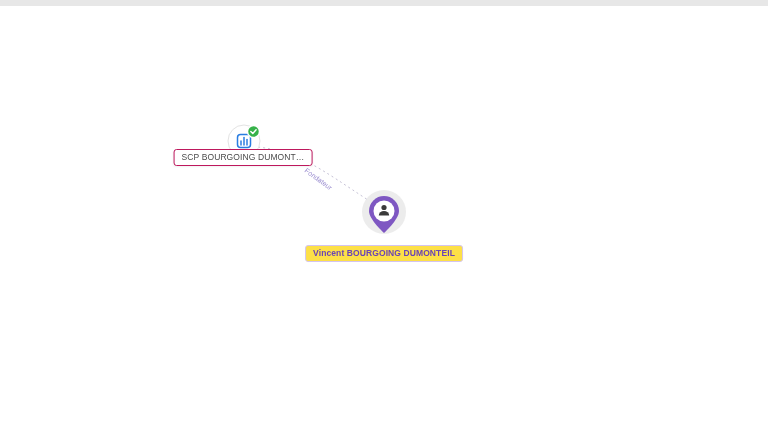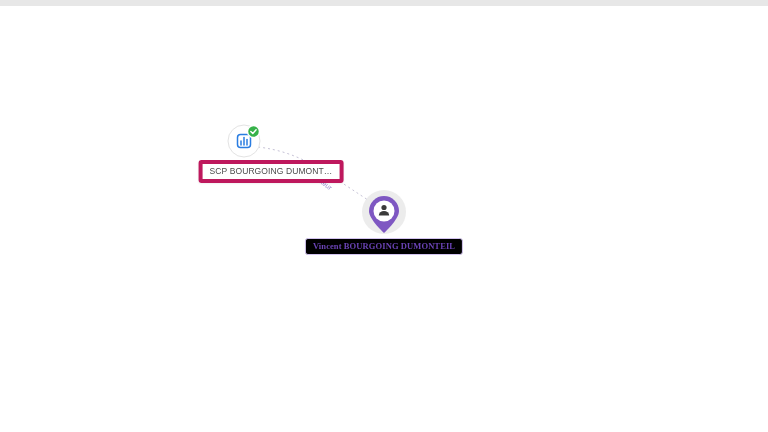--- a/index.html
+++ b/index.html
@@ -35,35 +35,33 @@
     transform: translateX(-50%);
     white-space: nowrap;
     font-size: 8.5px;
     line-height: 1;
     border-radius: 3px;
     padding: 3px 7px;
     letter-spacing: 0.1px;
   }
   .company-label {
     left: 243px;
-    top: 160px;
+    top: 149px;
     background: #ffffff;
-    border: 4px solid #be185d;
+    border: 1px solid #be185d;
     color: #4a4a4a;
     box-shadow: 0 1px 2px rgba(0,0,0,0.06);
-    margin-left: 28px;
   }
   .person-label {
     left: 384px;
-    top: 238px;
-    background: #000000;
+    top: 245px;
+    background: #fde047;
     border: 1px solid #d3c4f0;
     color: #6a43b5;
     font-weight: bold;
-    font-family: Liberation Serif, serif;
   }
   .edge-label-text {
     font-size: 7px;
     font-family: "Liberation Sans", sans-serif;
   }
 </style>
 </head>
 <body>
 
 <div class="canvas">

